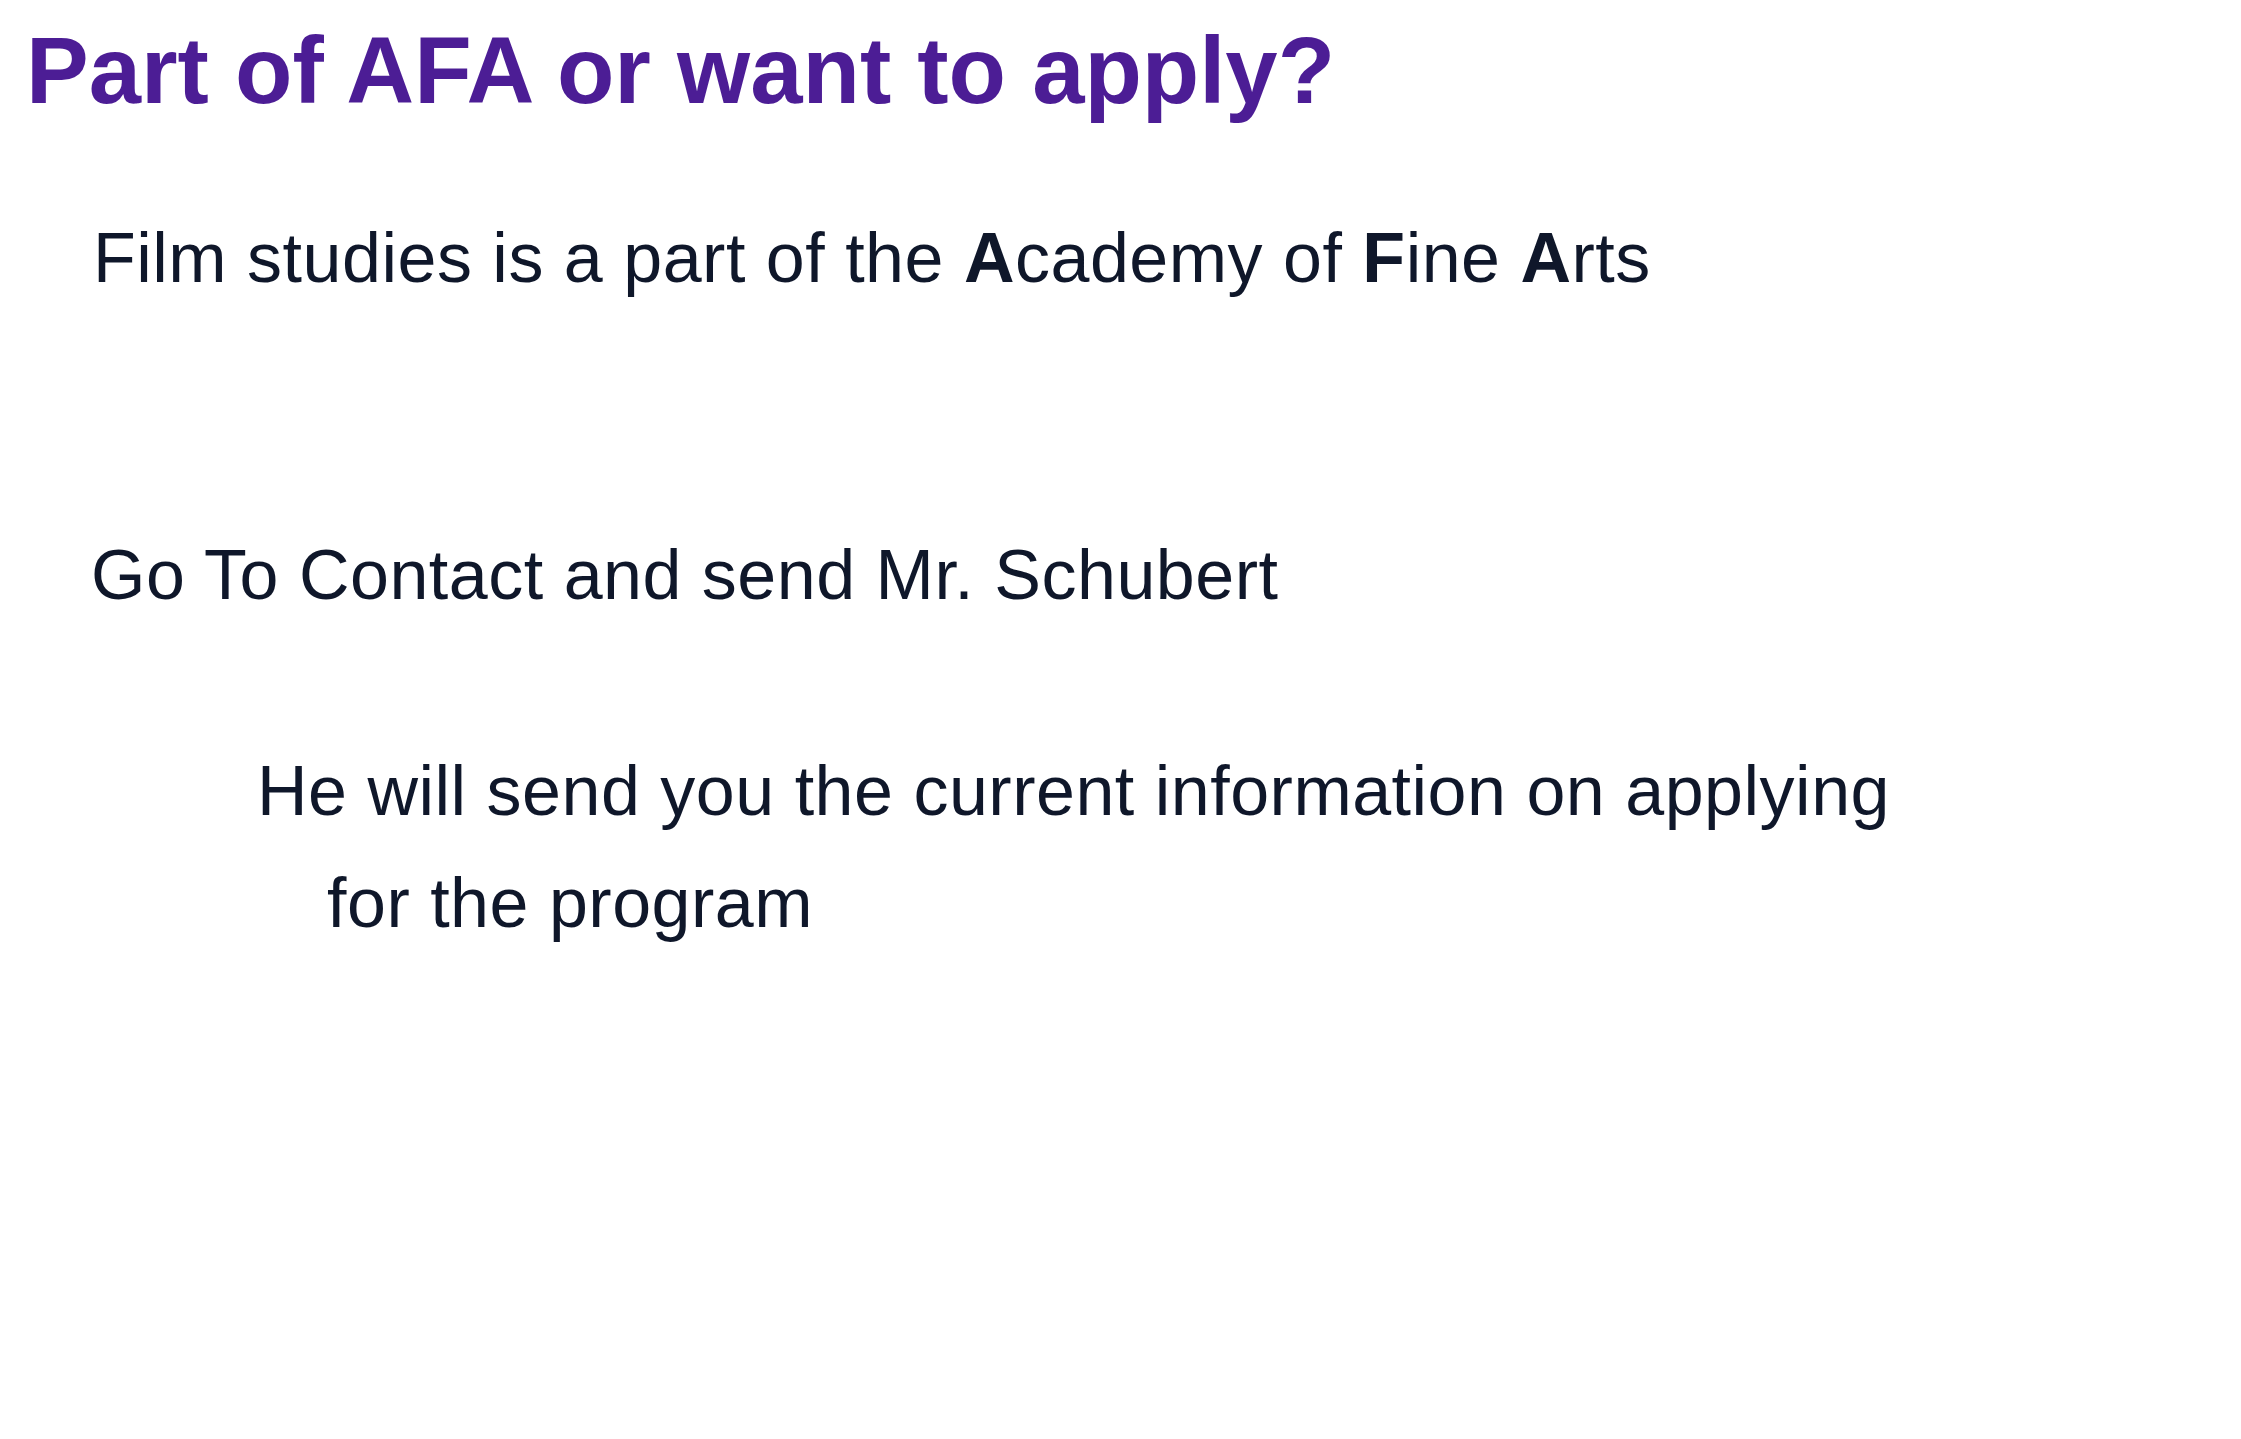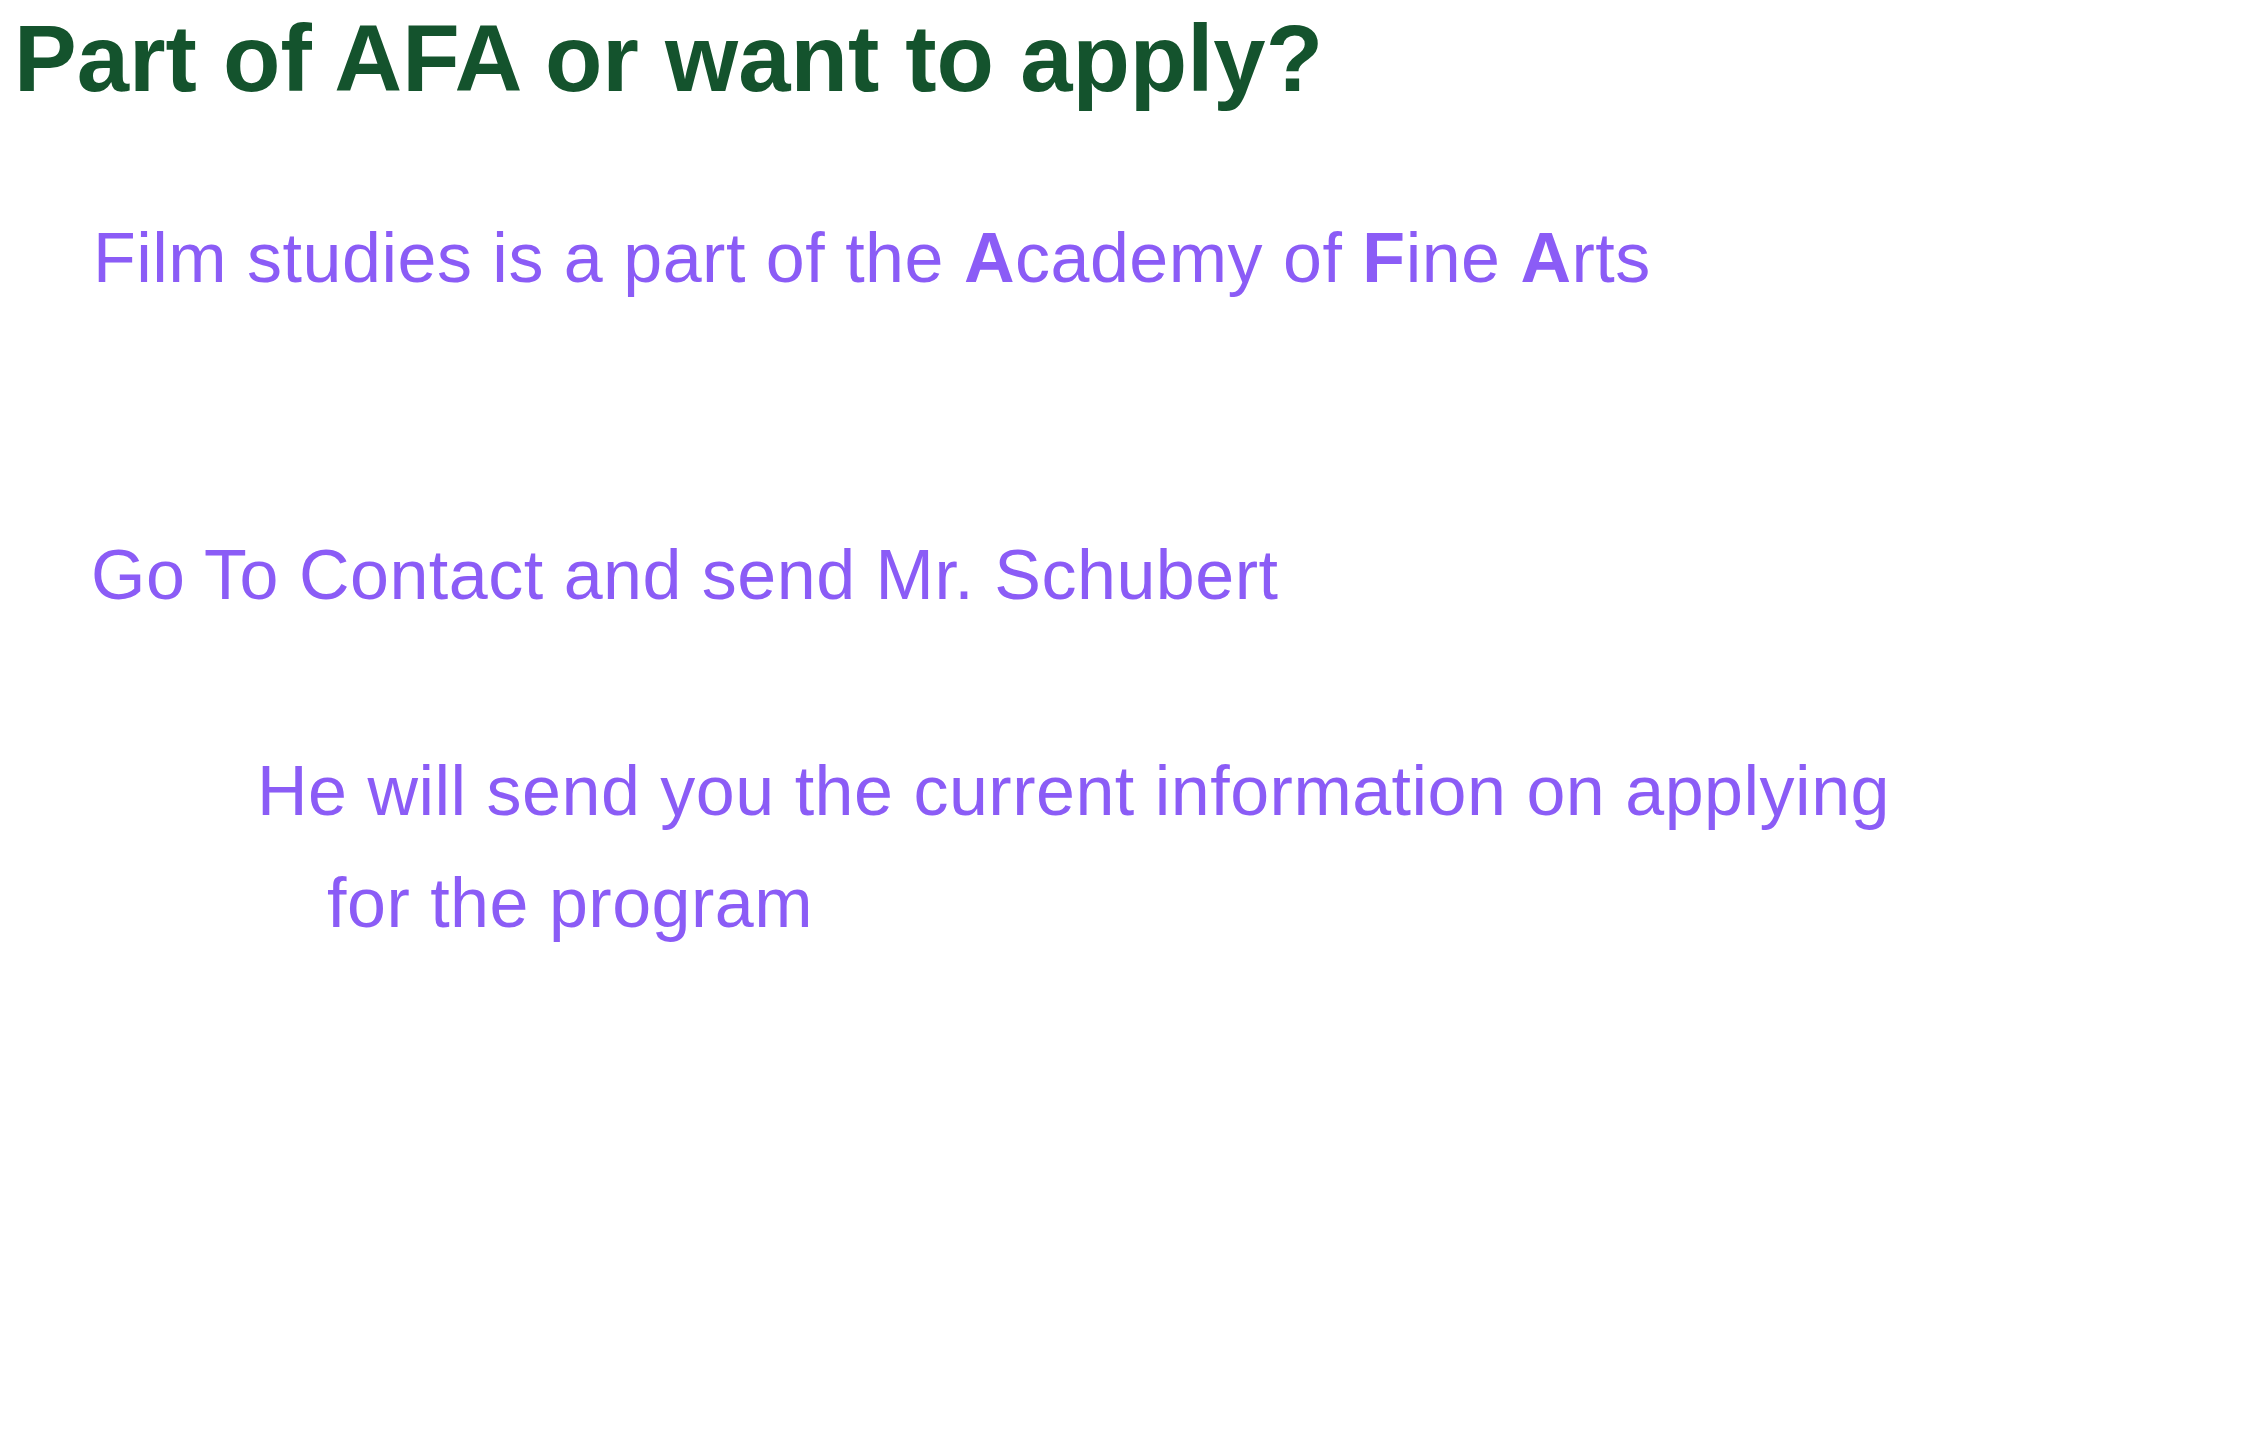--- a/index.html
+++ b/index.html
@@ -13,36 +13,36 @@
     height: 1439px;
     background: #ffffff;
     overflow: hidden;
     font-family: "Liberation Sans", "DejaVu Sans", sans-serif;
     color: #0e0e0e;
   }
   .heading {
     position: absolute;
     left: 14px;
     top: 10px;
-    margin: 0;
+    margin: 12px;
     font-size: 94px;
     line-height: 1.05;
     font-weight: 800;
     letter-spacing: 0px;
-    color: #14532d;
+    color: #4c1d95;
     white-space: nowrap;
   }
   .body-line {
     position: absolute;
     margin: 0;
     font-size: 70px;
     line-height: 1;
     font-weight: 400;
     letter-spacing: 0.5px;
-    color: #8b5cf6;
+    color: #0f172a;
     white-space: nowrap;
   }
   .line-film {
     left: 93px;
     top: 223px;
   }
   .line-contact {
     left: 91px;
     top: 540px;
   }

